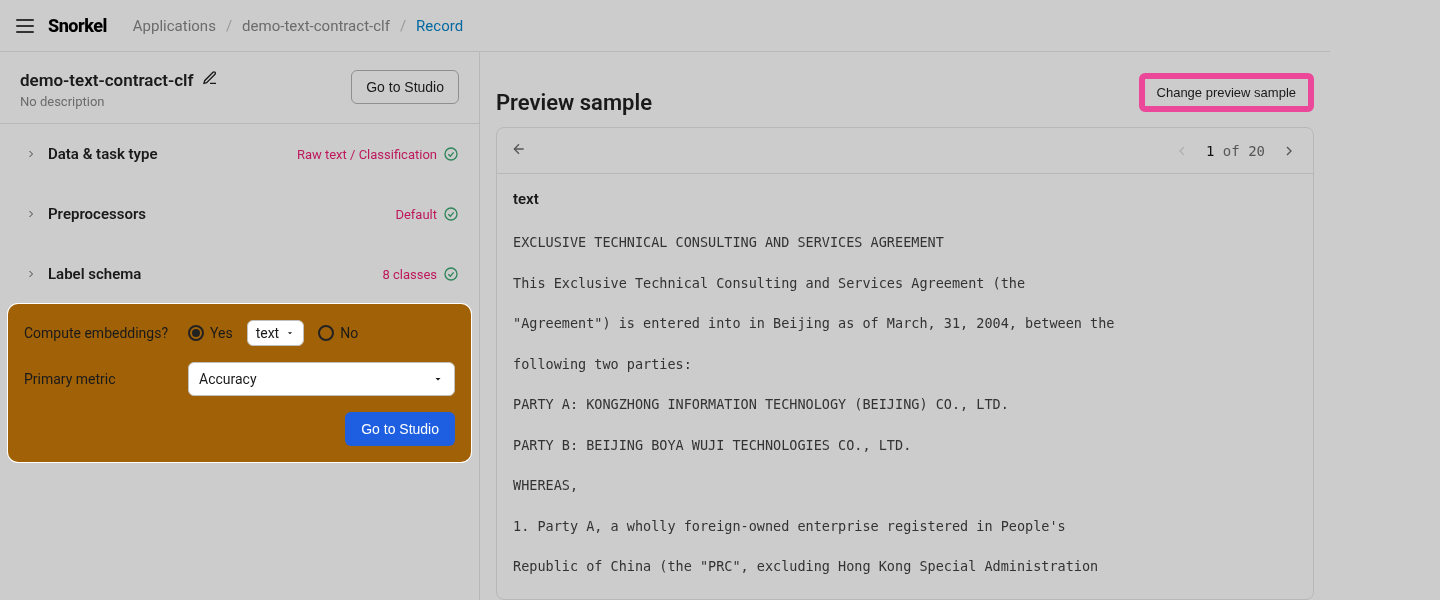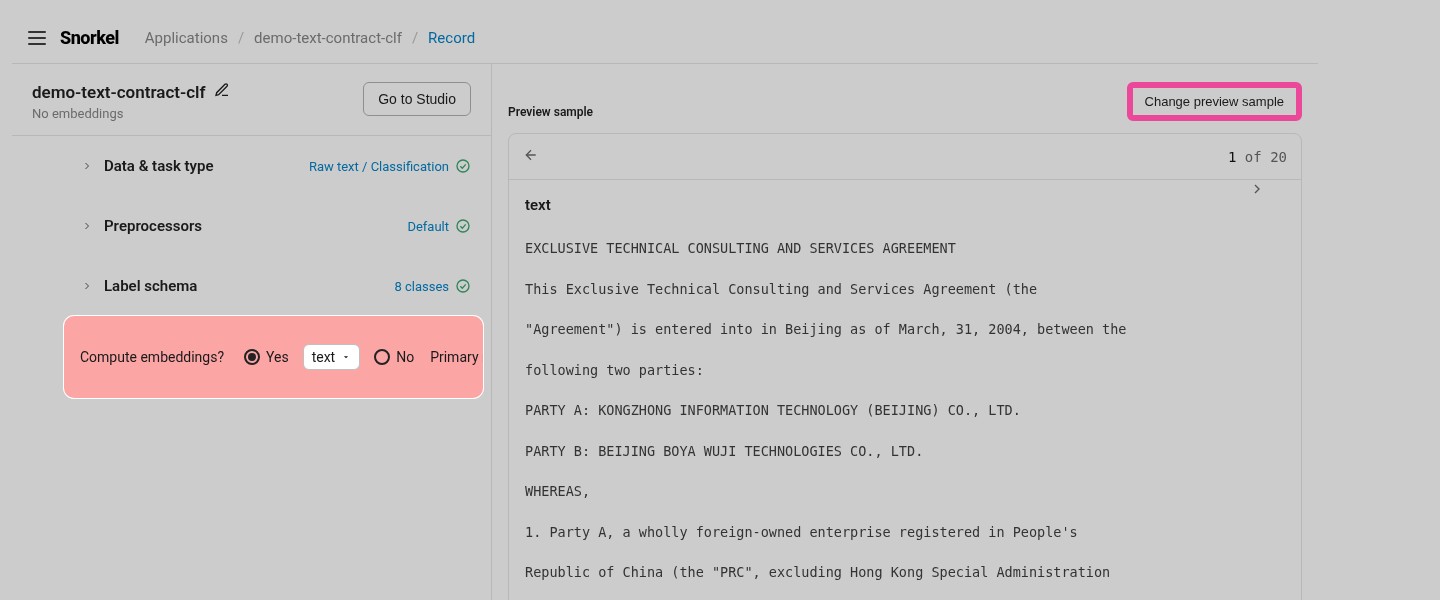--- a/index.html
+++ b/index.html
@@ -1,79 +1,79 @@
 <!DOCTYPE html>
 <html><head>
 <meta charset="utf-8">
 <style>
   * { box-sizing: border-box; margin: 0; padding: 0; }
   html, body { width: 1440px; height: 600px; overflow: hidden; font-family: -apple-system, BlinkMacSystemFont, "Segoe UI", Roboto, Helvetica, Arial, sans-serif; color: #1a1a1a; }
   body { background: #cccccc; display: flex; flex-direction: column; }
 
-  .page-wrap { width: 1330px; height: 600px; background: #cccccc; padding: 12px; border-radius: 4px; overflow: hidden; position: relative; }
+  .page-wrap { width: 1330px; height: 600px; background: #cccccc; padding: 0; border-radius: 4px; overflow: hidden; position: relative; }
   .inner { width: 100%; height: 100%; background: #cccccc; position: relative; }
 
   
   .topnav { height: 52px; display: flex; align-items: center; padding: 0 16px; border-bottom: 1px solid #b8b8b8; gap: 14px; }
   .hamburger { display:flex; flex-direction:column; gap:4px; cursor:pointer; }
   .hamburger span { display:block; width:18px; height:2px; background:#333; border-radius:1px; }
   .logo { font-weight: 800; font-size: 18px; letter-spacing: -0.5px; color:#000; display:flex; align-items:center; gap:0; }
   .breadcrumbs { display:flex; align-items:center; gap:10px; font-size:15px; color:#6b6b6b; margin-left:12px;}
   .breadcrumbs .sep { color:#9a9a9a; }
   .breadcrumbs .current { color:#0369a1; }
 
   .body-area { display:flex; height: calc(600px - 52px); }
 
   
   .left { width: 480px; border-right: 1px solid #b8b8b8; display:flex; flex-direction:column; }
   .left-header { padding: 18px 20px 14px 20px; display:flex; justify-content:space-between; align-items:flex-start; border-bottom:1px solid #b8b8b8; }
   .proj-title { font-size:17px; font-weight:600; color:#1a1a1a; display:flex; align-items:center; gap:8px; }
   .proj-sub { font-size:13px; color:#6b6b6b; margin-top:4px; }
   .btn-outline { border:1px solid #8f8f8f; background:#cccccc; padding:8px 14px; border-radius:6px; font-size:14px; color:#1a1a1a; cursor:pointer; }
 
-  .accordion { display:flex; flex-direction:column;margin-left:44px; }
+  .accordion { display:flex; flex-direction:column; }
   .acc-row { height:60px; display:flex; align-items:center; justify-content:space-between; padding:0 20px 0 24px; border-bottom: none; }
   .acc-left { display:flex; align-items:center; gap:10px; font-weight:600; font-size:15px; color:#1a1a1a; }
   .chev { width:14px; height:14px; display:flex; align-items:center; justify-content:center; color:#444; }
   .chev svg { width:12px; height:12px; }
-  .acc-right { display:flex; align-items:center; gap:6px; font-size:13px; color:#0369a1; }
+  .acc-right { display:flex; align-items:center; gap:6px; font-size:13px; color:#be185d; }
   .check-ic { width:16px; height:16px; color:#2f855a; }
 
   
   .dev-card-wrap { padding: 0 4px; }
   .dev-card { background:#ffffff; border-radius:10px; margin: 0 4px 0 4px; overflow:hidden; box-shadow: 0 0 0 1px #fff; }
   .dev-card-head { background:#e7e7e7; padding:14px 16px; display:flex; align-items:center; gap:10px; font-weight:600; font-size:15px; }
-  .dev-card-body { background:#fca5a5; padding:16px; display:flex; gap:16px; }
+  .dev-card-body { background:#a16207; padding:16px; display:flex; flex-direction:column; gap:16px; }
 
   .row { display:flex; align-items:center; gap:14px; font-size:14px; }
   .row .label { width: 150px; color:#1a1a1a; font-size:14px; }
 
   .radio { display:flex; align-items:center; gap:6px; cursor:pointer; }
   .ro { width:16px; height:16px; border:2px solid #222; border-radius:50%; display:flex; align-items:center; justify-content:center; }
   .ro.selected::after { content:""; width:8px; height:8px; background:#222; border-radius:50%; }
 
   .mini-select { display:flex; align-items:center; gap:6px; border:1px solid #c0c0c0; background:#fff; padding:4px 8px; border-radius:6px; font-size:14px; cursor:pointer; }
   .mini-select svg { width:10px; height:10px; }
 
   .select-full { flex:1; display:flex; align-items:center; justify-content:space-between; border:1px solid #c0c0c0; background:#fff; padding:8px 10px; border-radius:6px; font-size:14px; cursor:pointer; }
   .select-full svg { width:12px; height:12px; }
 
   .dev-actions { display:flex; justify-content:flex-end; }
   .btn-primary { background:#1d5fe0; color:#fff; border:none; padding:9px 16px; border-radius:6px; font-size:14px; cursor:pointer; }
 
   
   .right { flex:1; display:flex; flex-direction:column; padding: 12px 16px 0 16px; }
   .right-header { display:flex; justify-content:space-between; align-items:center; padding: 6px 0 12px 0; }
-  .right-title { font-size:12px; font-weight:600;margin-top:20px; }
+  .right-title { font-size:22px; font-weight:600;margin-top:20px; }
   .btn-outline-sm { border:6px solid #ec4899; background:#cccccc; padding:6px 12px; border-radius:6px; font-size:13px; color:#1a1a1a; cursor:pointer; }
 
   .preview-card { border:1px solid #b8b8b8; border-radius:8px; overflow:hidden; flex:1; display:flex; flex-direction:column; min-height:0; background:#cccccc; }
   .nav-strip { height:46px; border-bottom:1px solid #b8b8b8; display:flex; align-items:center; justify-content:space-between; padding:0 14px; color:#555; }
   .nav-strip .back { cursor:pointer; }
-  .nav-strip .pager { display:flex; align-items:center; gap:14px; font-family: ui-monospace, SFMono-Regular, Menlo, monospace; font-size:14px; color:#555;flex-direction:column;}
+  .nav-strip .pager { display:flex; align-items:center; gap:14px; font-family: ui-monospace, SFMono-Regular, Menlo, monospace; font-size:14px; color:#555;}
   .nav-strip .pager .num { color:#111; }
   .nav-arrow { width:20px; height:20px; display:flex; align-items:center; justify-content:center; cursor:pointer; color:#555; }
   .nav-arrow.disabled { color:#b0b0b0; cursor:default; }
 
   .sample { padding: 16px; overflow:auto; flex:1; }
   .field-name { font-weight:600; font-size:15px; margin-bottom:14px; }
   .sample-text { font-family: ui-monospace, SFMono-Regular, Menlo, Consolas, monospace; font-size:13.5px; color:#333; white-space:pre-wrap; line-height:3; }
 
   .pencil-ic svg, .back svg, .nav-arrow svg { width:16px; height:16px; }
 </style>
@@ -106,21 +106,21 @@
         <div>
           <div class="proj-title">
             <span>demo-text-contract-clf</span>
             <span class="pencil-ic">
               <svg viewBox="0 0 24 24" fill="none" stroke="currentColor" stroke-width="2">
                     <path d="M12 20h9"></path>
                     <path d="M16.5 3.5a2.121 2.121 0 1 1 3 3L7 19l-4 1 1-4 12.5-12.5z"></path>
                   </svg>
             </span>
           </div>
-          <div class="proj-sub">No embeddings</div>
+          <div class="proj-sub">No description</div>
         </div>
         <button class="btn-outline">Go to Studio</button>
       </div>
 
       <div class="accordion">
         <div class="acc-row">
           <div class="acc-left">
             <span class="chev">
               <svg viewBox="0 0 24 24" fill="none" stroke="currentColor" stroke-width="2">
                     <polyline points="9 18 15 12 9 6"></polyline>
@@ -195,20 +195,26 @@
                       </svg>
                 </div>
                 <div class="radio">
                   <span class="ro"></span>
                   <span>No</span>
                 </div>
               </div>
 
               <div class="row">
                 <div class="label">Primary metric</div>
+                <div class="select-full">
+                  <span>Accuracy</span>
+                  <svg viewBox="0 0 24 24" fill="currentColor">
+                        <path d="M7 10l5 5 5-5z"></path>
+                      </svg>
+                </div>
               </div>
 
               <div class="dev-actions">
                 <button class="btn-primary">Go to Studio</button>
               </div>
             </div>
           </div>
         </div>
 
       </div>

